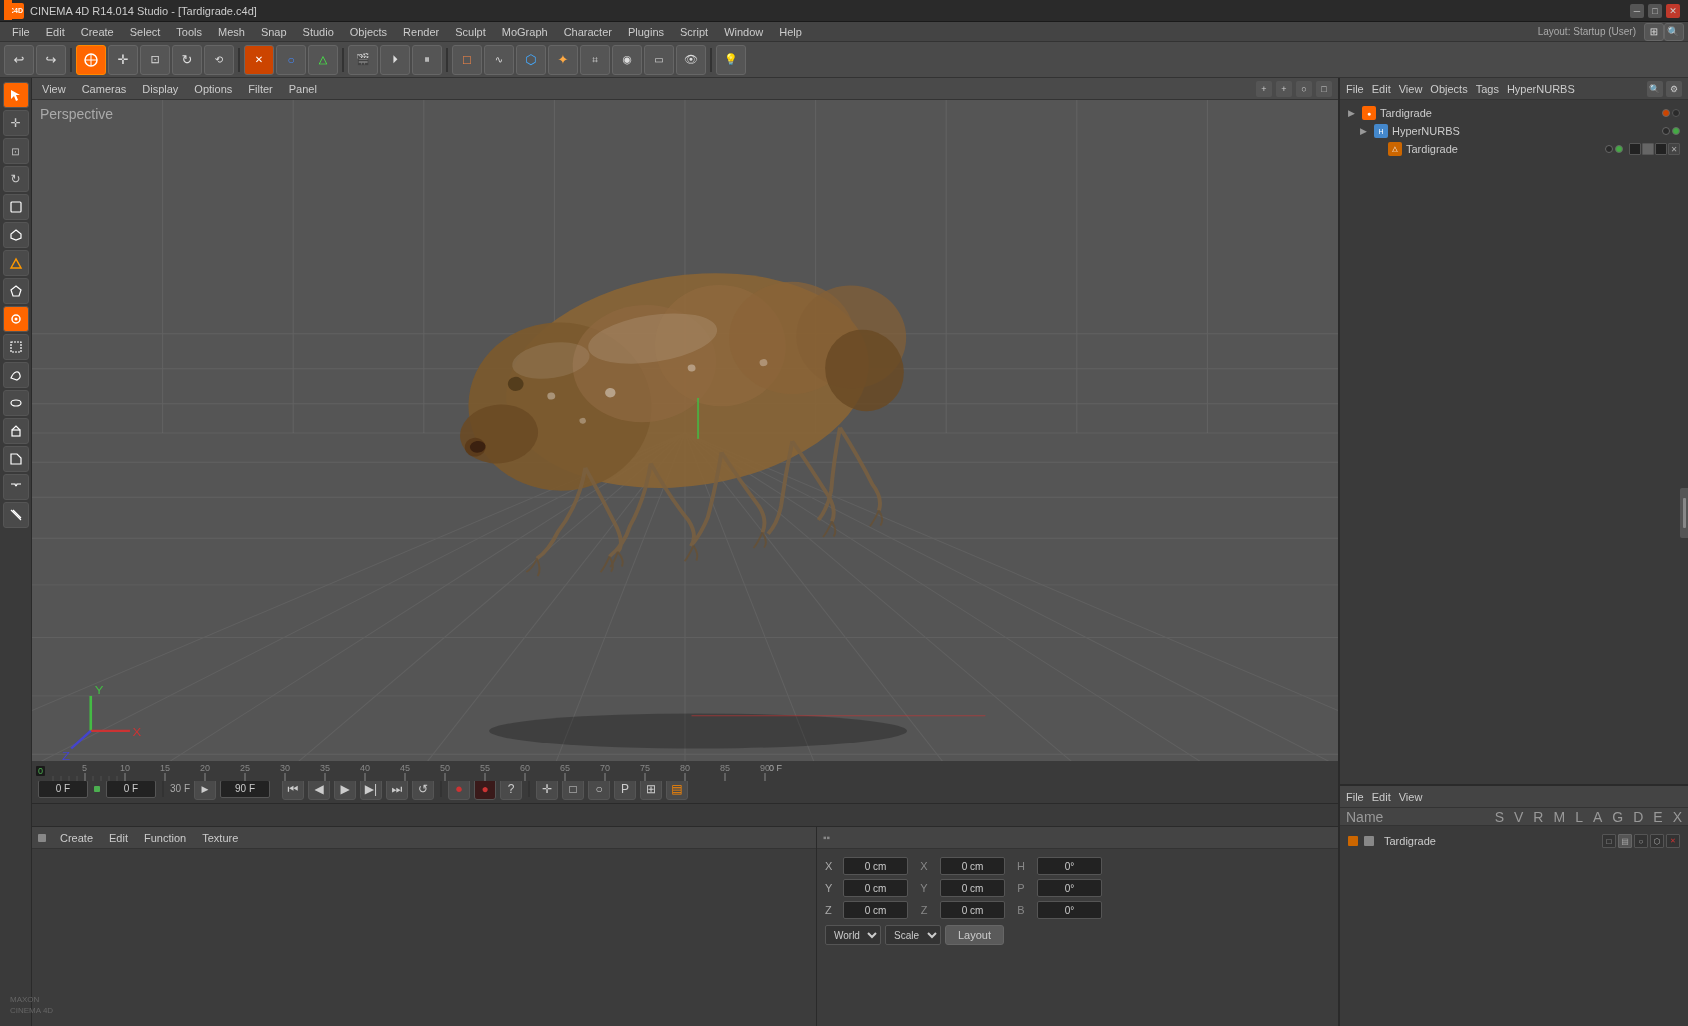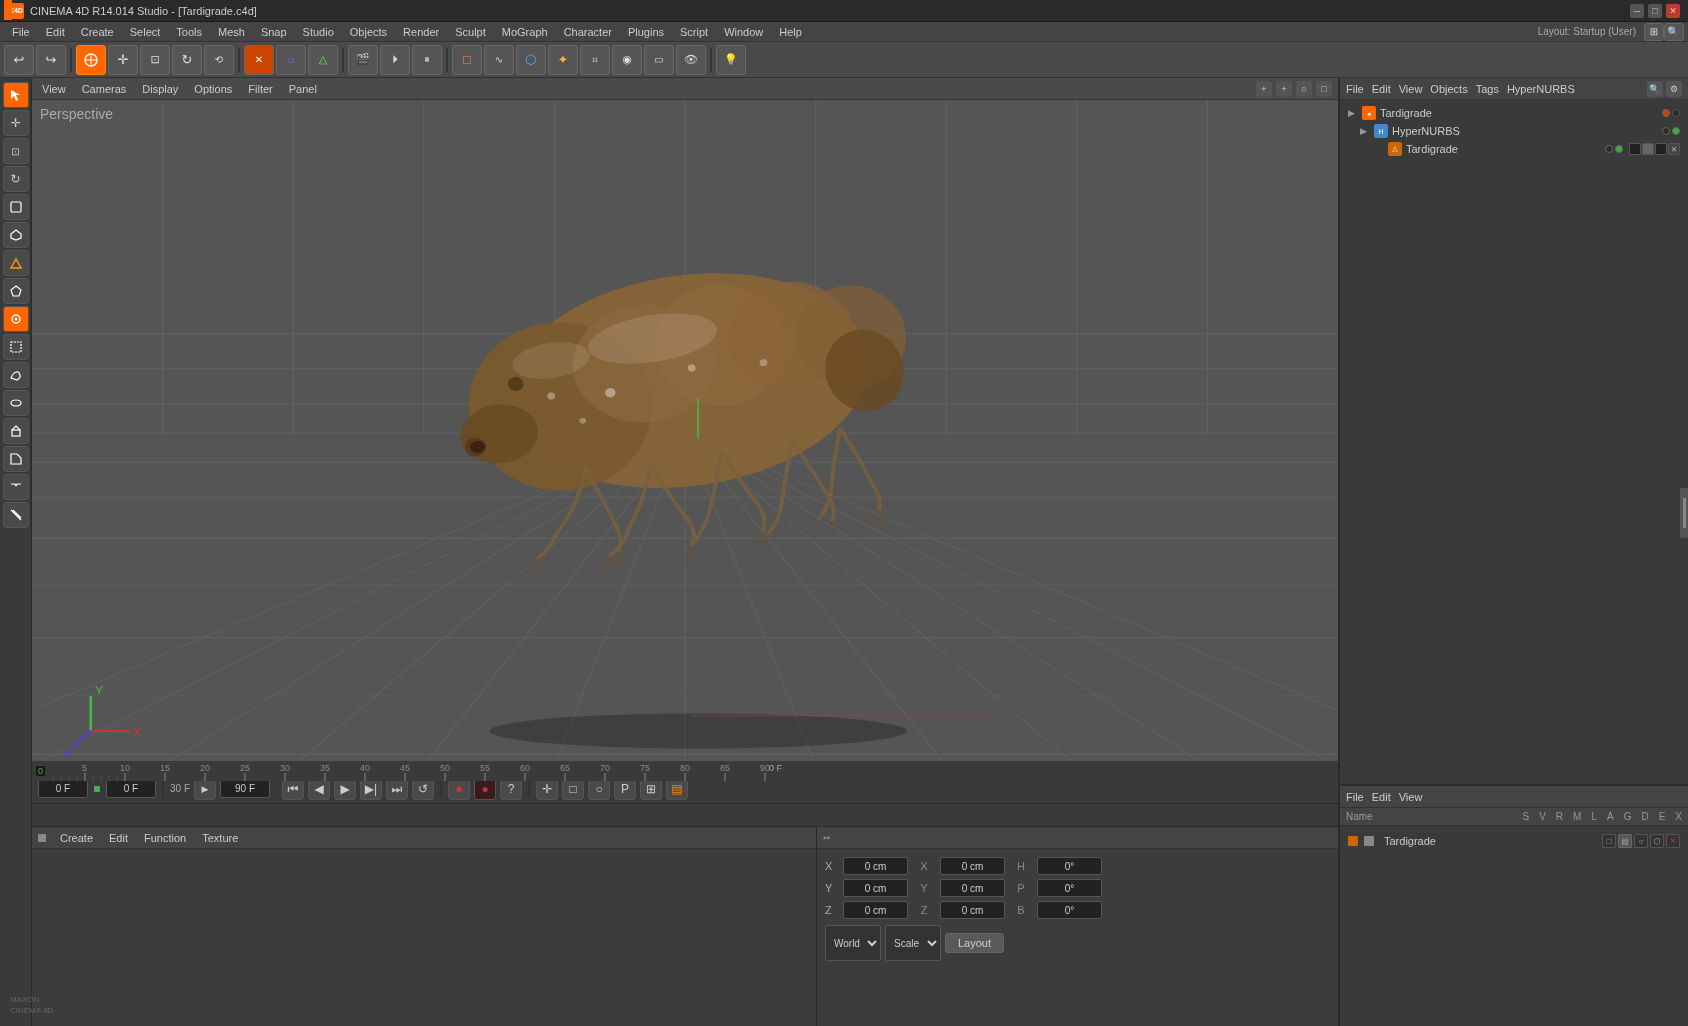--- a/index.html
+++ b/index.html
@@ -335,21 +335,21 @@
     }
 
     #coords-bottom-row {
       display: flex;
       align-items: center;
       gap: 4px;
       margin-top: 6px;
     }
 
     .coord-select {
-      height: 36px;
+      height: 20px;
       background: #333;
       border: 1px solid #555;
       color: #ccc;
       font-size: 10px;
       border-radius: 2px;
       padding: 0 4px;
       cursor: pointer;
     }
 
     .apply-btn {
@@ -507,21 +507,21 @@
       height: 18px;
       background: #444;
       display: flex;
       align-items: center;
       padding: 0 6px;
       border-bottom: 1px solid #333;
       gap: 10px;
     }
 
     .col-header-item {
-      font-size: 10px;
+      font-size: 14px;
       color: #999;
     }
 
     
     #record-bar {
       height: 6px;
       background: #2a2a2a;
       display: flex;
       align-items: center;
     }

